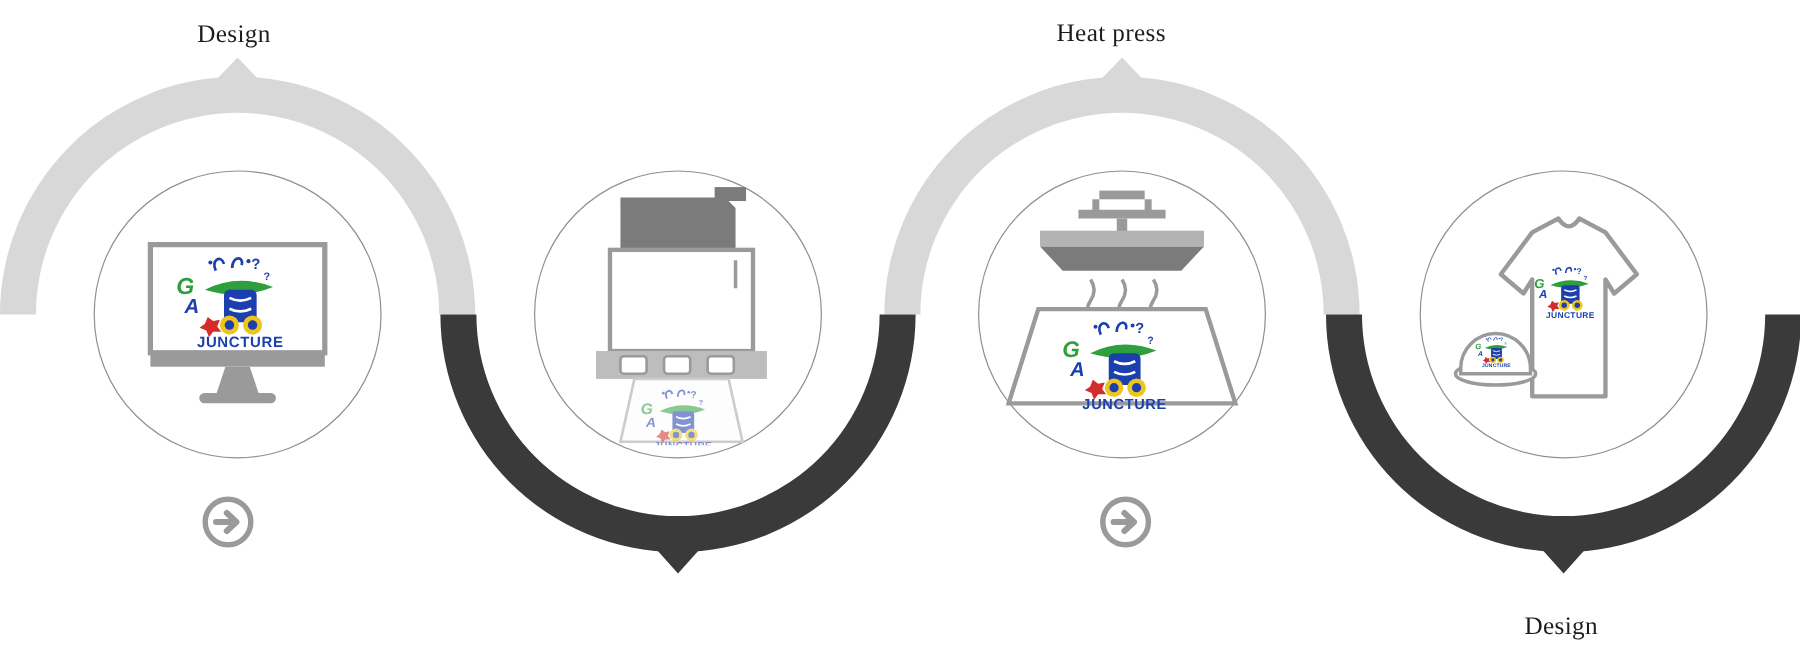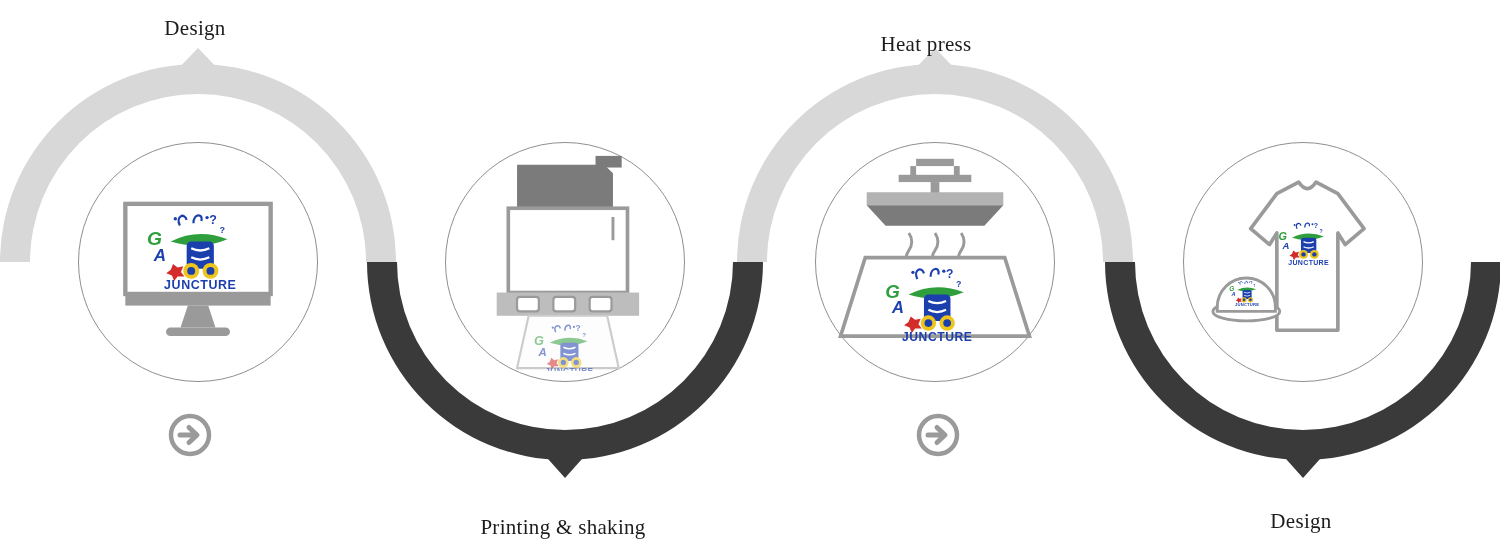--- a/index.html
+++ b/index.html
@@ -62,22 +62,21 @@
     <polygon class="arc-light" points="910,74 960,74 935,48"></polygon>
 
     <path class="arc-dark" d="M 367 262 A 198 198 0 0 0 763 262 L 733 262 A 168 168 0 0 1 397 262 Z"></path>
     <polygon class="arc-dark" points="540,450 590,450 565,478"></polygon>
 
     <path class="arc-dark" d="M 1105 262 A 198 198 0 0 0 1501 262 L 1471 262 A 168 168 0 0 1 1135 262 Z"></path>
     <polygon class="arc-dark" points="1278,450 1328,450 1303,478"></polygon>
   </svg>
 
   <div class="step-label" style="left:195px;top:16px">Design</div>
-  <div class="step-label" style="left:926px;top:32px">Heat press</div>
-  <div class="step-label" style="left:563px;top:515px">Printing &amp; shaking</div>
+  <div class="step-label" style="left:926px;top:15px">Heat press</div>
   <div class="step-label" style="left:1301px;top:509px">Design</div>
 
   <div class="step-circle" style="left:78px;top:142px">
     <svg viewBox="0 0 150 150">
       <rect x="25" y="35" width="100" height="62" fill="#ffffff" class="s-gray" stroke-width="3"></rect>
       <rect x="25" y="97" width="100" height="8" class="f-gray"></rect>
       <polygon points="68,105 82,105 87,120 63,120" class="f-gray"></polygon>
       <rect x="53" y="120" width="44" height="6" rx="3" class="f-gray"></rect>
       <use href="#logo" transform="translate(36,39) scale(0.78)"></use>
     </svg>

